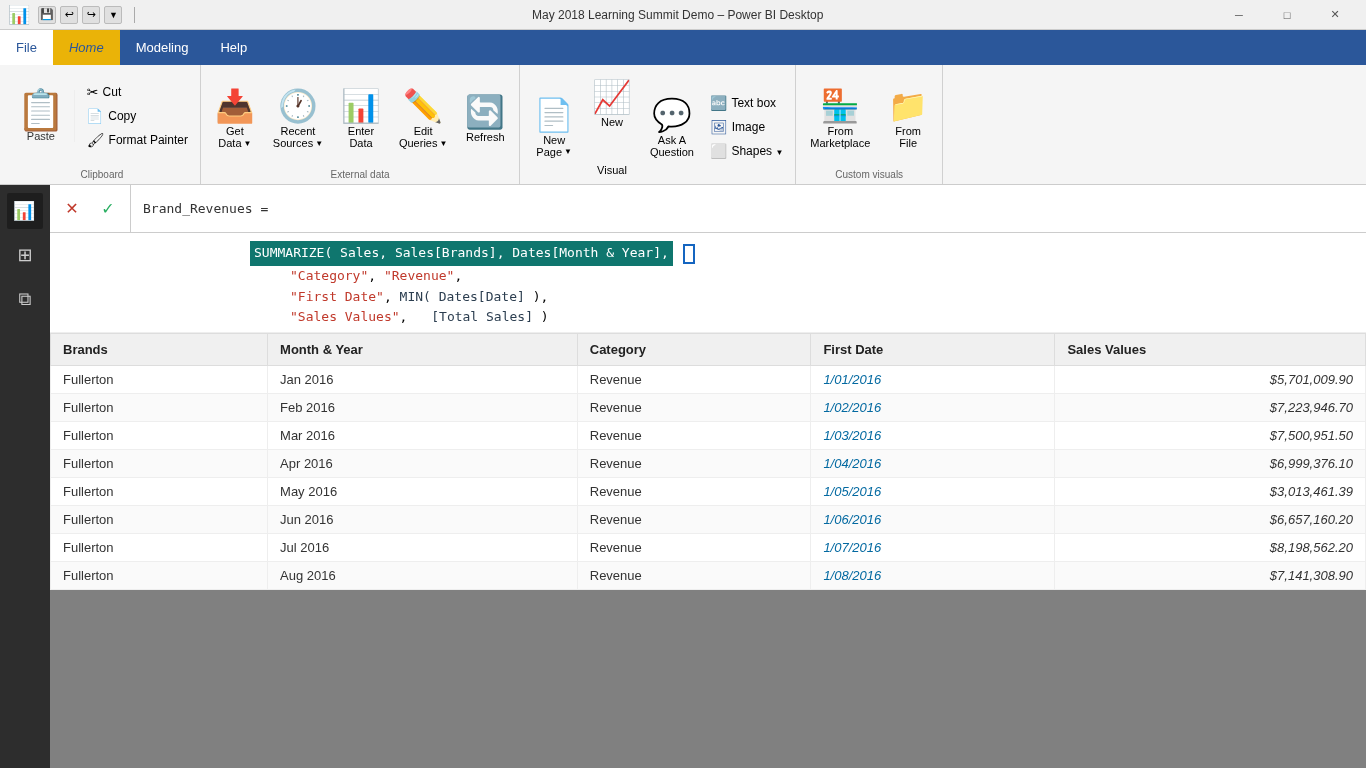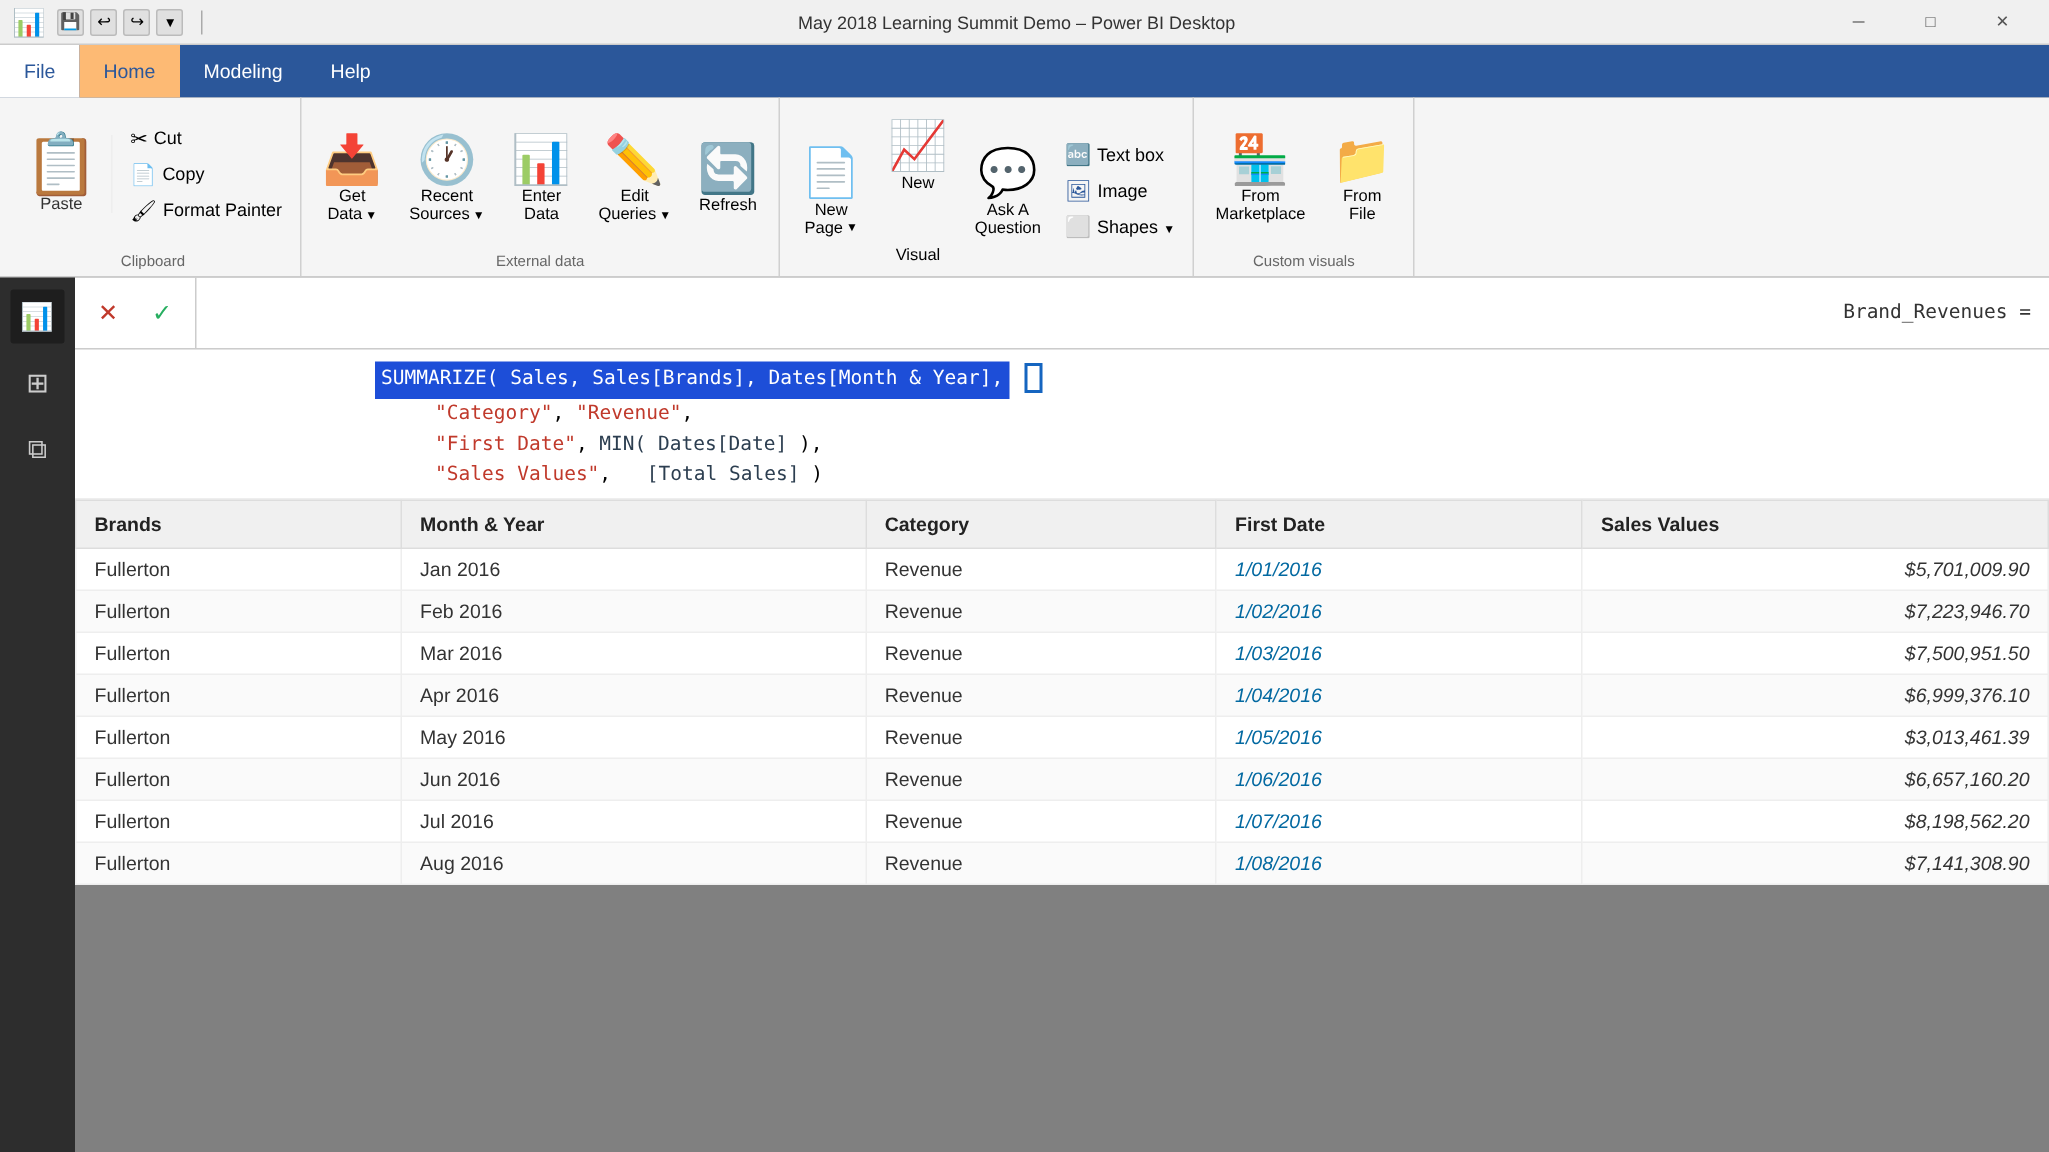--- a/index.html
+++ b/index.html
@@ -200,21 +200,21 @@
   <div class="title-text">May 2018 Learning Summit Demo – Power BI Desktop</div>
   <div class="window-btns">
     <div class="window-btn">─</div>
     <div class="window-btn">□</div>
     <div class="window-btn close">✕</div>
   </div>
 </div>
 
 <div class="menu-bar">
   <div class="menu-item active">File</div>
-  <div class="menu-item" style="background:#fdba74;color:#2b579a;">Home</div>
+  <div class="menu-item" style="background:#eab308;color:#2b579a;font-style:italic;">Home</div>
   <div class="menu-item">Modeling</div>
   <div class="menu-item">Help</div>
 </div>
 
 <div class="ribbon">
 
   <div class="group-wrapper" style="border-right:1px solid #d0d0d0;padding:0 4px;">
     <div class="group-top">
 
       <div style="display:flex;flex-direction:column;align-items:center;padding:0 8px 0 4px;border-right:1px solid #eee;margin-right:6px;cursor:pointer;">
@@ -342,27 +342,27 @@
   </div>
 
   <div class="content-area">
 
     <div class="formula-bar" style="background:white;border-bottom:1px solid #ccc;">
       <div class="formula-controls">
         <div class="formula-ctrl-btn cancel">✕</div>
         <div class="formula-ctrl-btn confirm">✓</div>
       </div>
       <div class="formula-content">
-        <div style="font-family:Consolas,monospace;font-size:13px;color:#333;text-align:right;">Brand_Revenues =</div>
+        <div style="font-family:Consolas,monospace;font-size:13px;color:#333;">Brand_Revenues =</div>
       </div>
     </div>
 
     <div style="background:white;padding:8px 12px 4px 200px;border-bottom:1px solid #eee;">
       <div class="code-line">
-        <span style="background:#1d4ed8;color:white;padding:2px 4px;display:inline-block;">SUMMARIZE( Sales, Sales[Brands], Dates[Month &amp; Year],</span>
+        <span style="background:#0f766e;color:white;padding:2px 4px;display:inline-block;">SUMMARIZE( Sales, Sales[Brands], Dates[Month &amp; Year],</span>
         <span style="display:inline-block;width:12px;height:20px;border:2px solid #1565c0;vertical-align:middle;margin-left:2px;"></span>
       </div>
       <div class="code-line code-indent">
         <span style="color:#c0392b;">"Category"</span>, <span style="color:#c0392b;">"Revenue"</span>,
       </div>
       <div class="code-line code-indent">
         <span style="color:#c0392b;">"First Date"</span>, <span style="color:#2c3e50;">MIN(</span> <span style="color:#2c3e50;">Dates[Date]</span> ),
       </div>
       <div class="code-line code-indent">
         <span style="color:#c0392b;">"Sales Values"</span>, <span style="color:#2c3e50;margin-left:16px;">[Total Sales]</span> )

